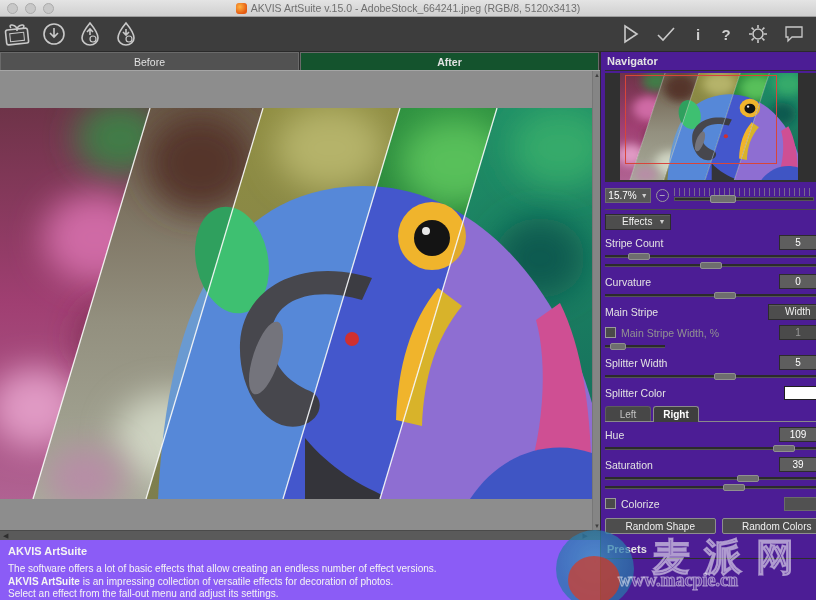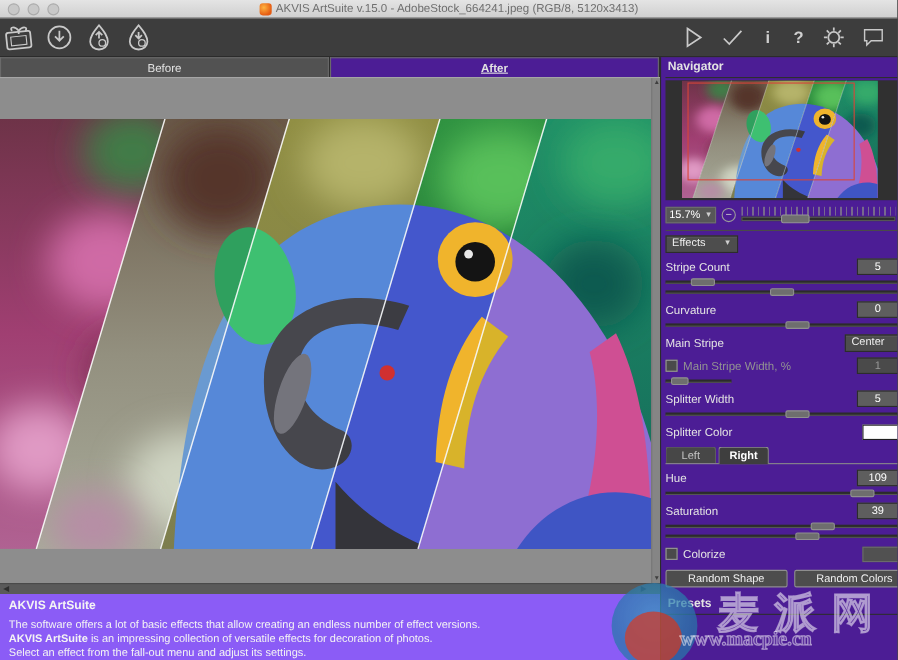--- a/index.html
+++ b/index.html
@@ -22,21 +22,21 @@
     border-bottom:1px solid #2a2a2a; display:flex; align-items:center; }
   .tool-ico { width:32px; height:30px; margin:0 2px; display:flex; align-items:center; justify-content:center; cursor:pointer; }
   .tool-ico svg { stroke:#c9c9c9; fill:none; stroke-width:1.6; }
   .tb-spacer { flex:1; }
   .glyph-ico { color:#cfcfcf; font-size:15px; font-weight:bold; width:28px; text-align:center; }
 
   
   .tabbar { position:absolute; left:0; top:52px; width:600px; height:18px; background:#2d2d2d; display:flex; }
   .tab { flex:1; display:flex; align-items:center; justify-content:center;
     font-size:10.5px; color:#e2e2e2; background:#525252; border:1px solid #6a6a6a; border-bottom:none; margin-right:1px;text-align:right; }
-  .tab.active { background:#4c1d95; font-weight:bold;text-decoration:underline; }
+  .tab.active { background:#14532d; font-weight:bold; }
 
   
   .canvas { position:absolute; left:0; top:70px; width:600px; height:470px; background:#8d8d8d; border-top:1px solid #a5a5a5; }
   .canvas-img { position:absolute; left:0; top:37px; width:592px; height:391px; overflow:hidden; }
   .vscroll { position:absolute; right:0; top:0; width:8px; height:460px; background:#858585; border-left:1px solid #777; }
   .vscroll .arr { position:absolute; left:0; width:8px; height:9px; color:#3f3f3f; font-size:6px; text-align:center; line-height:9px;}
   .hscroll { position:absolute; left:0; bottom:0; width:600px; height:10px; background:#5a5a5a; border-top:1px solid #4a4a4a;
     color:#2e2e2e; font-size:7px; line-height:9px; }
   .hscroll .la { position:absolute; left:3px; } .hscroll .ra { position:absolute; right:12px; }
 
@@ -62,21 +62,21 @@
   .circbtn { width:13px; height:13px; border-radius:50%; border:1px solid #9a9a9a; color:#d0d0d0; font-size:10px;
     line-height:11px; text-align:center; }
   .zslider { position:relative; flex:1; height:14px; }
   .zticks { position:absolute; left:0; right:0; top:0; height:8px;
     background:repeating-linear-gradient(90deg,#8a8a8a 0 1px,transparent 1px 5px); opacity:.7; }
   .ztrack { position:absolute; left:0; right:0; top:9px; height:4px; background:#2e2e2e; border:1px solid #555; }
   .zhandle { position:absolute; top:7px; width:26px; height:8px; background:#6f6f6f; border:1px solid #959595; border-radius:2px; }
 
   .ddrow { height:21px; display:flex; gap:4px; align-items:center; margin-top:3px; border-top:1px solid #4a4a4a; padding-top:3px; }
   .dd { height:16px; background:#4d4d4d; border:1px solid #2c2c2c; box-shadow:inset 0 1px 0 #5e5e5e;
-    display:flex; align-items:center; font-size:10px; color:#f0f0f0; padding:0 5px; }
+    display:flex; align-items:center; font-size:10px; color:#f0f0f0; padding:0 16px; }
   .dd .chev { margin-left:auto; font-size:7px; color:#cfcfcf; padding-left:6px; }
   .dd.small { width:66px; } .dd.grow { flex:1; } .dd.center-dd { width:64px; }
 
   .prow { height:17px; display:flex; align-items:center; margin-top:4px; font-size:10.5px; }
   .prow .lbl { flex:1; }
   .vbox { width:38px; height:15px; background:#5e5e5e; border:1px solid #2c2c2c; color:#fff; font-size:10px;
     display:flex; align-items:center; justify-content:center; }
   .spin { width:13px; height:15px; background:#4d4d4d; border:1px solid #2c2c2c; margin-left:2px;
     display:flex; flex-direction:column; align-items:center; justify-content:center; color:#c9c9c9; font-size:5px; line-height:4px; }
   .slider { position:relative; height:7px; margin-top:2px; }
@@ -383,21 +383,21 @@
         </div>
     </div>
     <div class="slider">
       <div class="track"></div>
         <div class="handle" style="left:48%;"></div>
     </div>
 
     <div class="prow">
       <span class="lbl">Main Stripe</span>
       <div class="dd center-dd">
-        <span>Center</span>
+        <span>Width</span>
         <span class="chev">▼</span>
       </div>
     </div>
 
     <div class="prow disabled">
       <div class="checkbox"></div>
       <span class="lbl">Main Stripe Width, %</span>
       <div class="vbox">1</div>
       <div class="spin">
           <span>▲</span>

